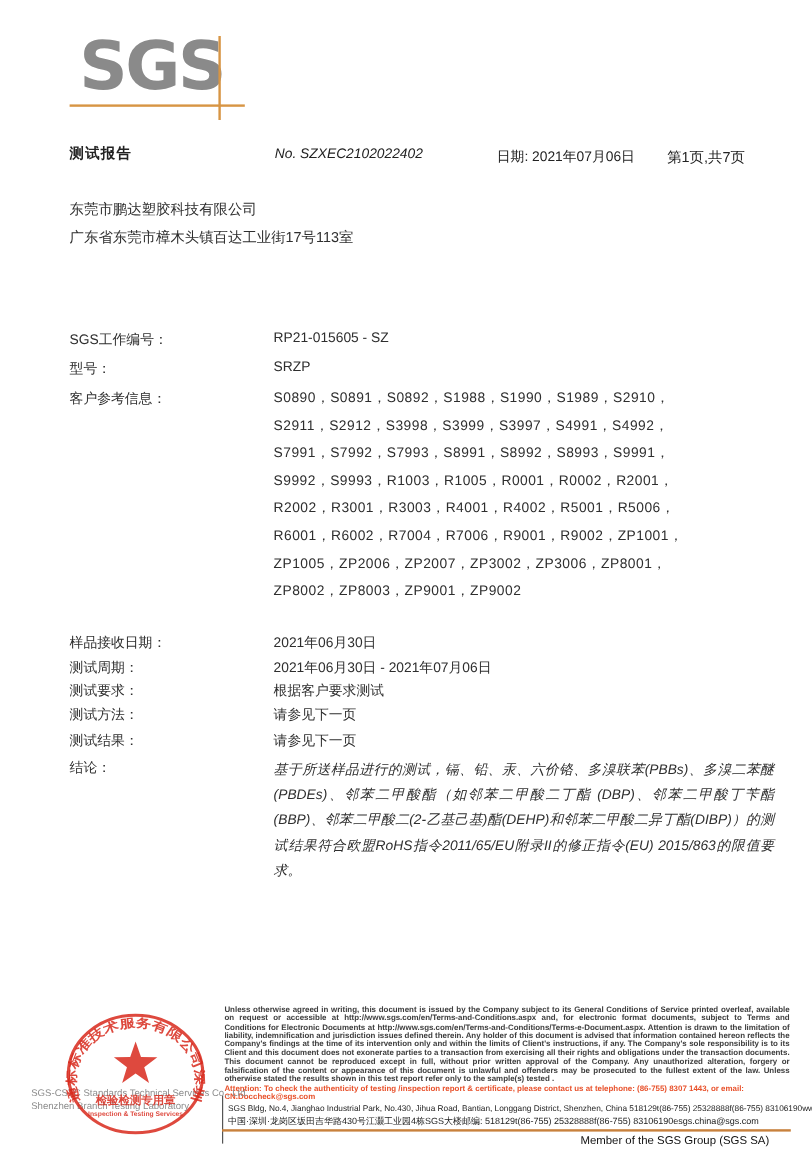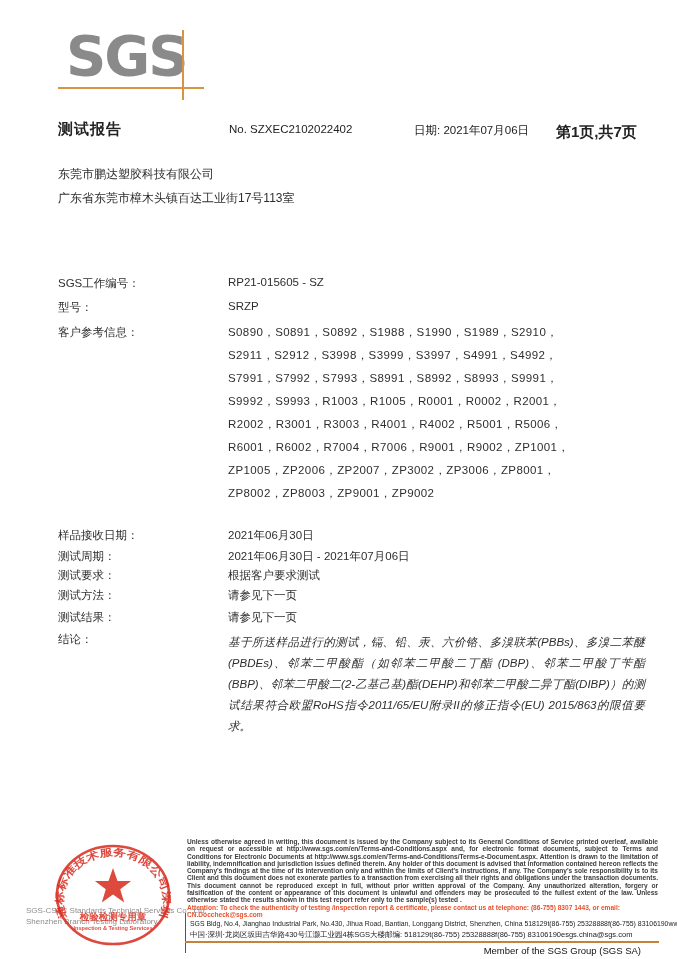--- a/index.html
+++ b/index.html
@@ -15,24 +15,24 @@
   
   .logo-text{
     position:absolute;left:66px;top:28px;
     font-size:56px;font-weight:bold;color:#8a8a8a;
     letter-spacing:-2px;line-height:1;
     font-family:"DejaVu Sans","Liberation Sans",sans-serif;
   }
   .hline{position:absolute;left:58px;top:87px;width:146px;height:2px;background:#d79544;}
   .vline{position:absolute;left:182px;top:30px;width:2px;height:70px;background:#d79544;}
   
-  .title{position:absolute;left:58px;top:120px;font-size:15px;font-weight:bold;color:#222;letter-spacing:1px;text-align:center;}
-  .report-no{position:absolute;left:229px;top:123px;font-size:11.5px;color:#222;}
+  .title{position:absolute;left:58px;top:120px;font-size:12px;font-weight:bold;color:#222;letter-spacing:1px;text-align:center;}
+  .report-no{position:absolute;left:229px;top:123px;font-size:11.5px;color:#222;font-style:italic;}
   .report-date{position:absolute;left:414px;top:123px;font-size:11.5px;color:#222;}
-  .page-indicator{position:absolute;left:556px;top:123px;font-size:15px;color:#222;font-weight:bold;}
+  .page-indicator{position:absolute;left:556px;top:123px;font-size:12px;color:#222;}
   
   .applicant{position:absolute;left:58px;top:162px;font-size:12px;line-height:24px;color:#2e2e2e;}
   
   .intro{position:absolute;left:58px;top:252px;font-size:11.5px;color:#2e2e2e;}
   .row{position:absolute;left:58px;right:32px;display:flex;font-size:11.5px;color:#2e2e2e;}
   .row .label{width:170px;flex:none;}
   .row .value{flex:1;}
   .ref-lines div{line-height:23px;letter-spacing:0.4px;}
   .conclusion .value{line-height:21px;text-align:justify;font-style:italic;}
   

